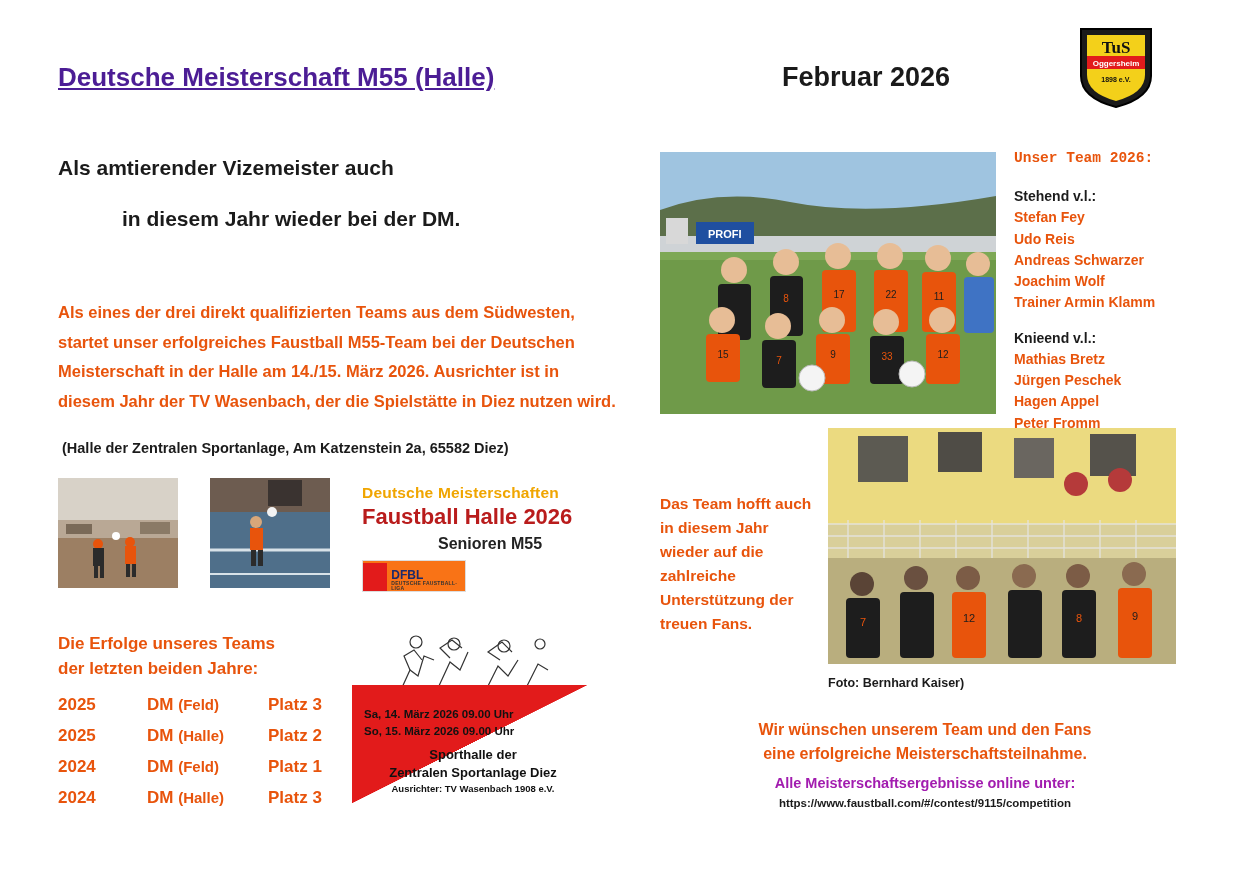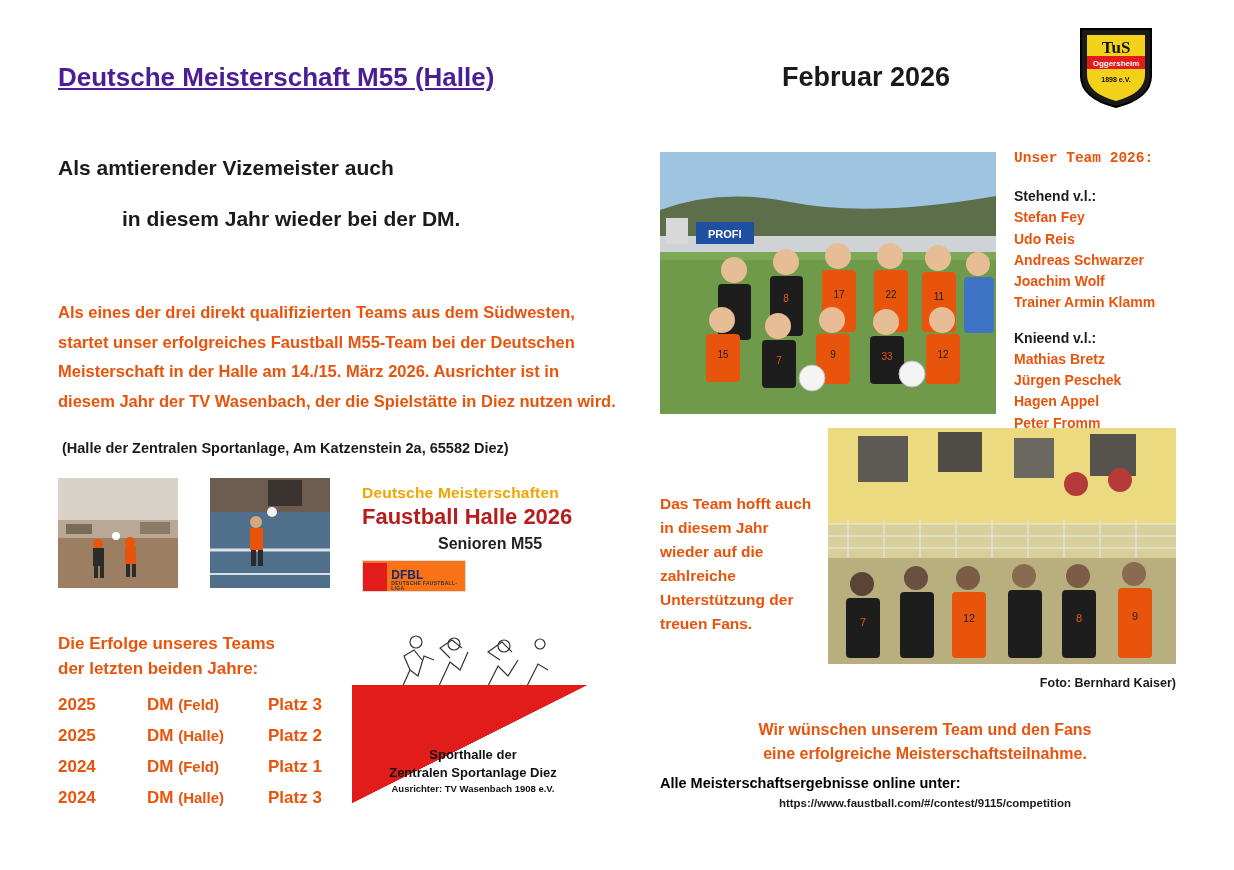--- a/index.html
+++ b/index.html
@@ -200,32 +200,33 @@
   .team-list .spacer { height: 14px; }
 
   .fans-text {
     position: absolute; left: 660px; top: 492px;
     width: 160px;
     font-size: 15.5px; font-weight: bold; color: #e8540c;
     line-height: 1.55;
   }
   .photo-credit {
     position: absolute; left: 828px; top: 676px; width: 348px;
-    text-align: right;
+    text-align: left;
     font-size: 12.5px; font-weight: bold; color: #1b1b1b;
   }
   .wish {
     position: absolute; left: 660px; top: 718px; width: 530px;
     text-align: center;
     font-size: 16px; font-weight: bold; color: #e8540c;
     line-height: 1.5;
   }
   .online {
     position: absolute; left: 660px; top: 775px; width: 530px;
-    font-size: 14.5px; font-weight: bold; color: #000000;
+    text-align: center;
+    font-size: 14.5px; font-weight: bold; color: #a21caf;
   }
   .url {
     position: absolute; left: 660px; top: 797px; width: 530px;
     text-align: center;
     font-size: 11.5px; font-weight: bold; color: #1b1b1b;
   }
 </style>
 </head>
 <body>
 
@@ -341,20 +342,24 @@
           <path d="M120 64 l-12 -8 l14 -10 l10 10"></path>
           <path d="M146 92 l12 -24 l10 6"></path>
           <circle cx="160" cy="48" r="5"></circle>
           <path d="M10 100 H178"></path>
         </g>
       </svg>
     </div>
 
     <div class="redtri"></div>
 
+    <div class="p-when">
+      <span>Sa, 14. März 2026  09.00 Uhr</span><br>
+      <span>So, 15. März 2026  09.00 Uhr</span>
+    </div>
     <div class="p-hall">
       <span>Sporthalle der</span><br>
       <span>Zentralen Sportanlage Diez</span>
     </div>
     <div class="p-host">Ausrichter: TV Wasenbach 1908 e.V.</div>
   </div>
 
   <div class="photo" style="left:660px; top:152px; width:336px; height:262px;">
     <svg width="336" height="262" viewBox="0 0 336 262">
       <rect width="336" height="262" fill="#8fb7d8"></rect>

